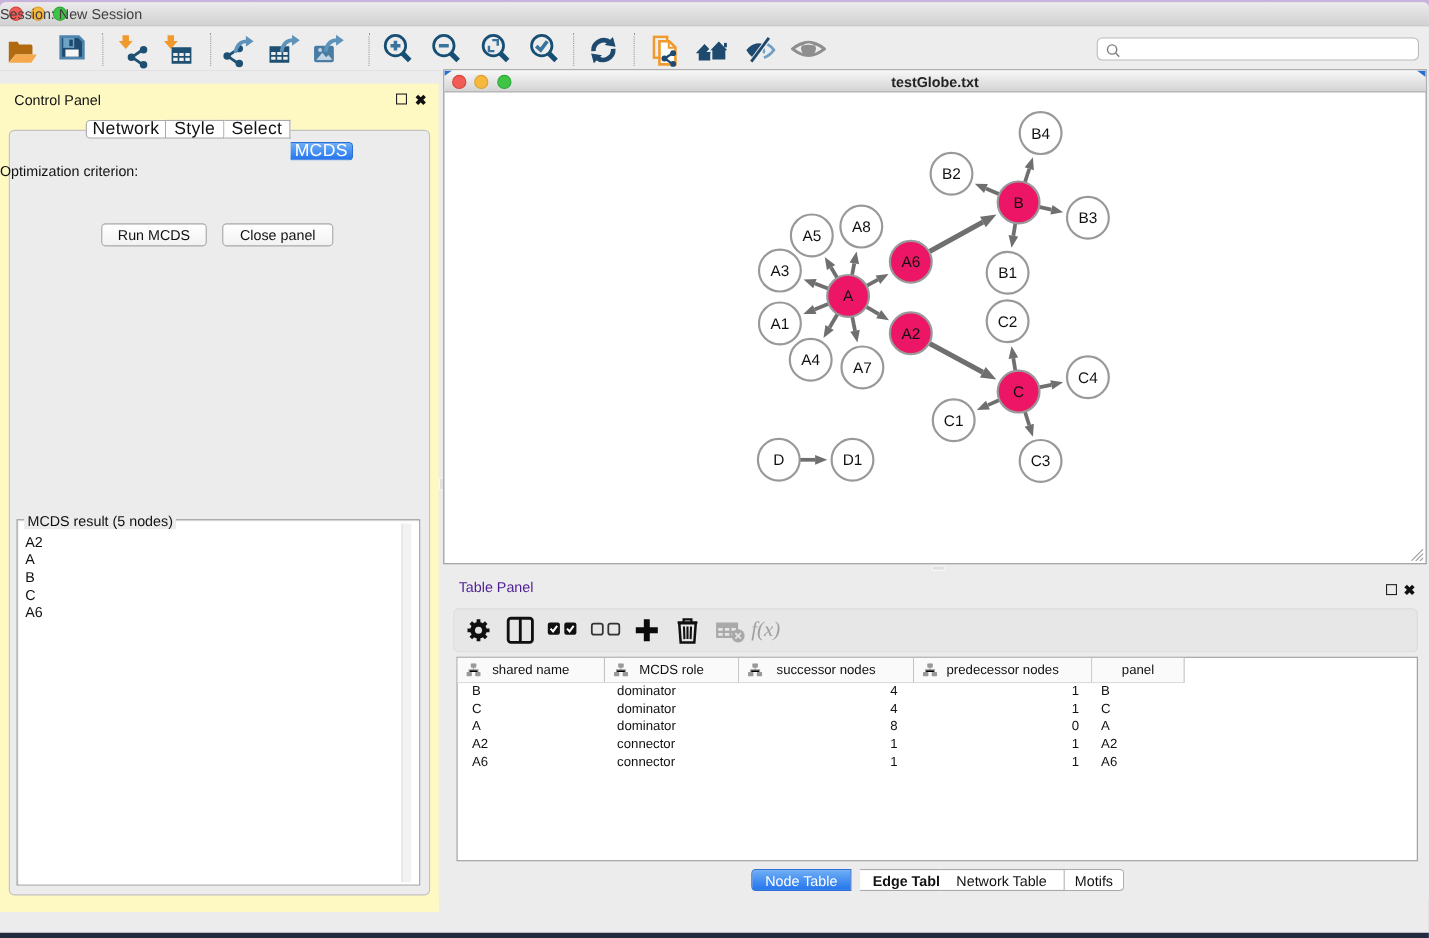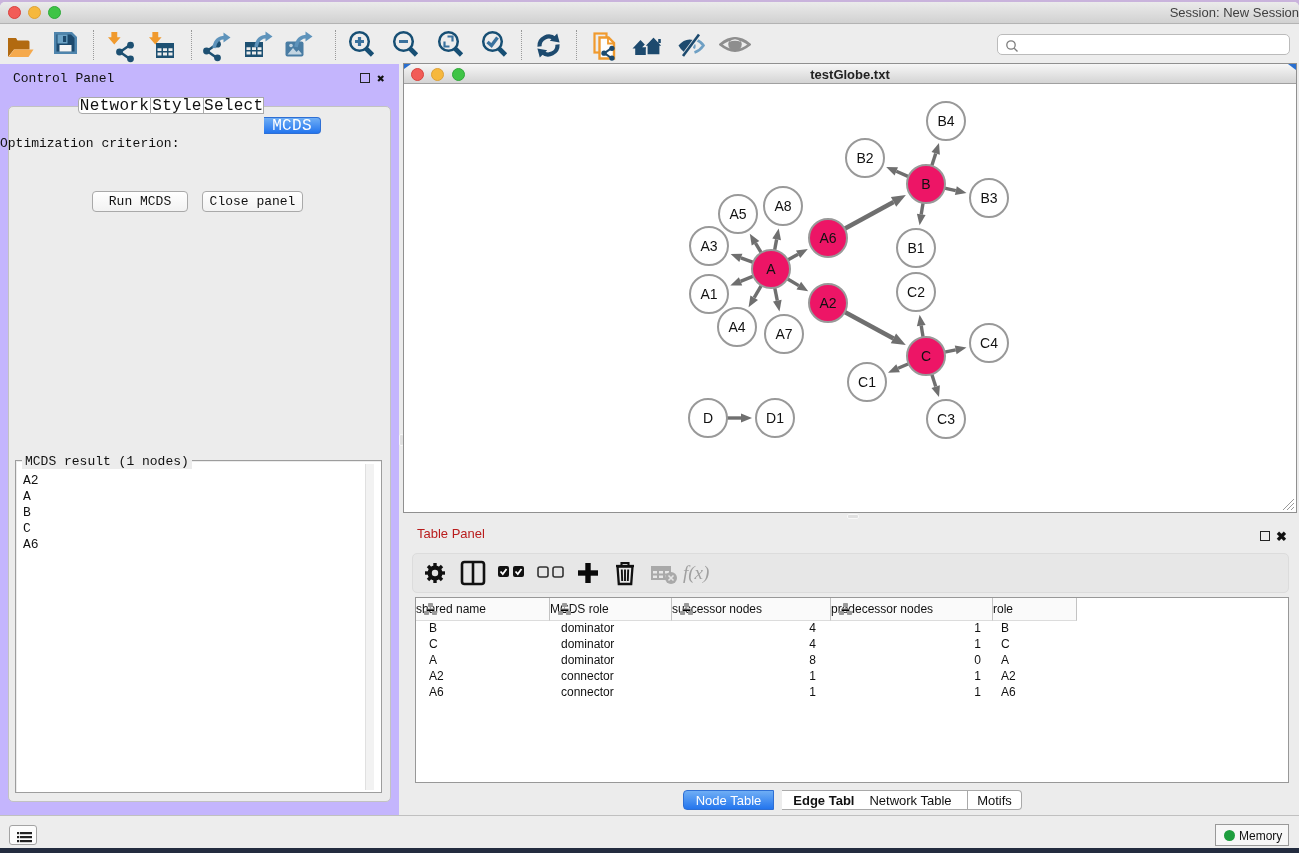--- a/index.html
+++ b/index.html
@@ -5,30 +5,30 @@
 html,body { width:1299px; height:853px; overflow:hidden; }
 body { font-family:"Liberation Sans", sans-serif; position:relative; background:#c9b3dc; }
 .abs { position:absolute; }
 #appwin { left:0; top:2px; width:1299px; height:846px; background:#ececec; border-radius:5px 5px 0 0; overflow:hidden; }
 
 #titlebar { left:0; top:0; width:1299px; height:22px; background:linear-gradient(#ebebeb,#d1d1d1); border-bottom:1px solid #b3b3b3; border-radius:5px 5px 0 0; }
 .tl { width:13px; height:13px; border-radius:50%; top:4px; }
 #titlebar .r { left:8px;  background:#f25c57; border:0.5px solid #d8433e; }
 #titlebar .y { left:28px; background:#f6b83d; border:0.5px solid #dda137; }
 #titlebar .g { left:48px; background:#3fc446; border:0.5px solid #2fa83a; }
-#apptitle { left:0; width:100%; top:3px; text-align:right; font-size:13px; color:#404040; }
+#apptitle { left:0; width:100%; top:3px; text-align:left; font-size:13px; color:#404040; }
 
 #toolbar { left:0; top:23px; width:1299px; height:40px; background:#ededed; border-bottom:1px solid #bcbcbc; }
 .sep { top:5px; width:0; height:30px; border-left:1px dotted #9a9a9a; }
 .tbi { top:4px; }
 #searchbox { left:997px; top:9px; width:293px; height:21px; background:#fff; border:1px solid #bbb; border-radius:5px; }
 
 #mainarea { left:0; top:62px; width:1299px; height:753px; background:#ececec; }
 
-#cpanel { left:0; top:0; width:399px; height:753px; background:#c4b5fd;font-family:Liberation Mono, monospace; }
+#cpanel { left:0; top:12px; width:399px; height:753px; background:#fef9c3; }
 #cpanel-hdr { left:13px; top:7px; font-size:13px; color:#111; }
 .winbtn { top:9px; width:10px; height:10px; border:1.5px solid #222; }
 .winx { top:7px; font-size:13px; font-weight:bold; color:#111; }
 .tab { position:absolute; top:33px; height:17px; line-height:16px; text-align:center; background:#ffffff; border:1px solid #a9a9a9; border-left:none; color:#111; letter-spacing:0.3px; }
 .tab.first { border-left:1px solid #a9a9a9; border-radius:4px 0 0 4px; }
 .tab.last { border-radius:0 4px 4px 0;margin-top:20px; }
 .tab.sel { background:linear-gradient(#6faef5,#2375ee); color:#fff; border-color:#2e6fd4; }
 
 #cp-border { left:8px; top:42px; width:383px; height:696px; border:1px solid #c2c2c2; border-radius:5px; background:#ececec; }
 #opt-label { left:0; top:72px; width:100%; text-align:left; font-size:13px; color:#111; }
@@ -45,24 +45,24 @@
 
 #netwin { left:4px; top:-1px; width:894px; height:450px; border:1px solid #909090; background:#fff; }
 #nw-title { left:0; top:0; width:100%; height:20px; background:linear-gradient(#f7f7f7,#d4d4d4); border-bottom:1px solid #a0a0a0; }
 #nw-title .r { left:7px; background:#f25c57; border:0.5px solid #d8433e;}
 #nw-title .y { left:27px; background:#f6b83d; border:0.5px solid #dda137;}
 #nw-title .g { left:48px; background:#3fc446; border:0.5px solid #2fa83a;}
 .tl2 { width:13px; height:13px; border-radius:50%; top:4px; }
 #nw-text { left:0; width:100%; top:3px; text-align:center; font-size:13px; color:#222; font-weight:bold; }
 
 #tpanel { left:0; top:458px; width:900px; height:295px; }
-#tp-hdr { left:18px; top:4px; font-size:13px; color:#b91c1c; }
+#tp-hdr { left:18px; top:4px; font-size:13px; color:#4c1d95; }
 #tp-toolbar { left:13px; top:31px; width:877px; height:40px; background:#e7e7e7; border:1px solid #dcdcdc; border-radius:5px; }
 #tp-table { left:16px; top:75px; width:874px; height:186px; background:#fff; border:1px solid #989898; }
-.th { position:absolute; top:0; height:23px; border-right:1px solid #c3c3c3; border-bottom:1px solid #dcdcdc; background:#fafafa; font-size:12px; line-height:23px; color:#111; }
+.th { position:absolute; top:0; height:23px; border-right:1px solid #c3c3c3; border-bottom:1px solid #dcdcdc; background:#fafafa; font-size:12px; text-align:center; line-height:23px; color:#111; }
 .td { position:absolute; font-size:12px; color:#111; height:16px; line-height:16px; }
 
 .btab { position:absolute; top:0; height:20px; line-height:19px; font-size:13px; text-align:center; background:#fff; border:1px solid #a9a9a9; border-left:none; color:#111; }
 
 #statusbar { left:0; top:813px; width:1299px; height:33px; background:#ededed; border-top:1px solid #c0c0c0; }
 #lbtn { left:9px; top:9px; width:28px; height:20px; background:#fcfcfc; border:1px solid #a3a3a3; border-radius:3px; }
 #membtn { left:1215px; top:8px; width:74px; height:22px; background:#f7f7f7; border:1px solid #999; font-size:12px; }
 #membtn .dot { left:8px; top:5px; width:11px; height:11px; border-radius:50%; background:#1e9e3e; }
 #membtn .mt { left:23px; top:4px; color:#111; }
 #deskbottom { left:0; top:848px; width:1299px; height:5px; background:#232c3f; }
@@ -222,21 +222,21 @@
       <div id="cp-border" class="abs"></div>
       <div class="abs tab first" style="left:78px; width:73px;">Network</div>
       <div class="abs tab" style="left:151px; width:53px;">Style</div>
       <div class="abs tab" style="left:204px; width:60px;">Select</div>
       <div class="abs tab last sel" style="left:264px; width:57px;">MCDS</div>
       <div id="opt-label" class="abs">Optimization criterion:</div>
       <div class="abs btn" style="left:92px; top:127px; width:96px;">Run MCDS</div>
       <div class="abs btn" style="left:202px; top:127px; width:101px;">Close panel</div>
       <div id="mcds-box" class="abs">
         <div id="mcds-list" class="abs">A2<br>A<br>B<br>C<br>A6<div id="mcds-scroll" class="abs"></div></div>
-        <div id="mcds-legend" class="abs">MCDS result (1 nodes)</div>
+        <div id="mcds-legend" class="abs">MCDS result (5 nodes)</div>
       </div>
     </div>
     <div id="mdi" class="abs">
       <div class="abs" style="left:0;top:370px;width:5px;height:12px;background:#e0e0e0;border:1px solid #f8f8f8;border-radius:2px;"></div>
         <div class="abs" style="left:448px;top:450px;width:12px;height:5px;background:#e0e0e0;border:1px solid #f8f8f8;border-radius:2px;"></div>
         <div id="netwin" class="abs">
         <div id="nw-title" class="abs">
           <div class="abs tl2 r"></div>
             <div class="abs tl2 y"></div>
             <div class="abs tl2 g"></div>
@@ -432,21 +432,21 @@
           <div class="th" style="left:415px;width:162px;"><svg class="abs" style="left:8px;top:5px" width="13" height="12" viewBox="0 0 13 12">
                 <g fill="#999">
                   <rect x="4" y="0" width="5" height="4" rx="0.8"></rect>
                   <rect x="0" y="8" width="5" height="4" rx="0.8"></rect>
                   <rect x="8" y="8" width="5" height="4" rx="0.8"></rect>
                 </g>
                 <g stroke="#999" stroke-width="1">
                   <path d="M6.5 4 V6 M2.5 8 V6 H10.5 V8"></path>
                 </g>
               </svg>predecessor nodes</div>
-          <div class="th" style="left:577px;width:84px;">role</div>
+          <div class="th" style="left:577px;width:84px;">panel</div>
           <div class="td" style="left:13px;top:22px;">B</div>
             <div class="td" style="left:145px;top:22px;">dominator</div>
             <div class="td" style="left:256px;top:22px;width:144px;text-align:right;">4</div>
             <div class="td" style="left:415px;top:22px;width:150px;text-align:right;">1</div>
             <div class="td" style="left:585px;top:22px;">B</div>
           <div class="td" style="left:13px;top:38px;">C</div>
             <div class="td" style="left:145px;top:38px;">dominator</div>
             <div class="td" style="left:256px;top:38px;width:144px;text-align:right;">4</div>
             <div class="td" style="left:415px;top:38px;width:150px;text-align:right;">1</div>
             <div class="td" style="left:585px;top:38px;">C</div>
@@ -467,32 +467,14 @@
             <div class="td" style="left:585px;top:86px;">A6</div>
 
         </div>
         <div class="abs btab" style="left:284px; width:91px; background:linear-gradient(#6faef5,#2375ee); color:#fff; border-color:#2e6fd4; border-left:1px solid #2e6fd4; border-radius:4px 0 0 4px; top:268px;">Node Table</div>
         <div class="abs btab" style="left:383px; width:92px; top:268px;font-weight:bold;">Edge Table</div>
         <div class="abs btab" style="left:455px; width:114px; top:268px;">Network Table</div>
         <div class="abs btab" style="left:569px; width:54px; border-radius:0 4px 4px 0; top:268px;">Motifs</div>
       </div>
     </div>
   </div>
-  <div id="statusbar" class="abs">
-    <div id="lbtn" class="abs">
-        <svg class="abs" style="left:5px;top:2px" width="22" height="18" viewBox="0 0 22 18">
-          <g fill="#222">
-            <rect x="5" y="4" width="12" height="2.2"></rect>
-            <rect x="5" y="8" width="12" height="2.2"></rect>
-            <rect x="5" y="12" width="12" height="2.2"></rect>
-            <rect x="2" y="4" width="2.2" height="2.2"></rect>
-            <rect x="2" y="8" width="2.2" height="2.2"></rect>
-            <rect x="2" y="12" width="2.2" height="2.2"></rect>
-          </g>
-        </svg>
-      </div>
-    <div id="membtn" class="abs">
-        <div class="abs dot"></div>
-        <div class="abs mt">Memory</div>
-      </div>
-  </div>
 </div>
 <div id="deskbottom" class="abs"></div>
 
 </body></html>

